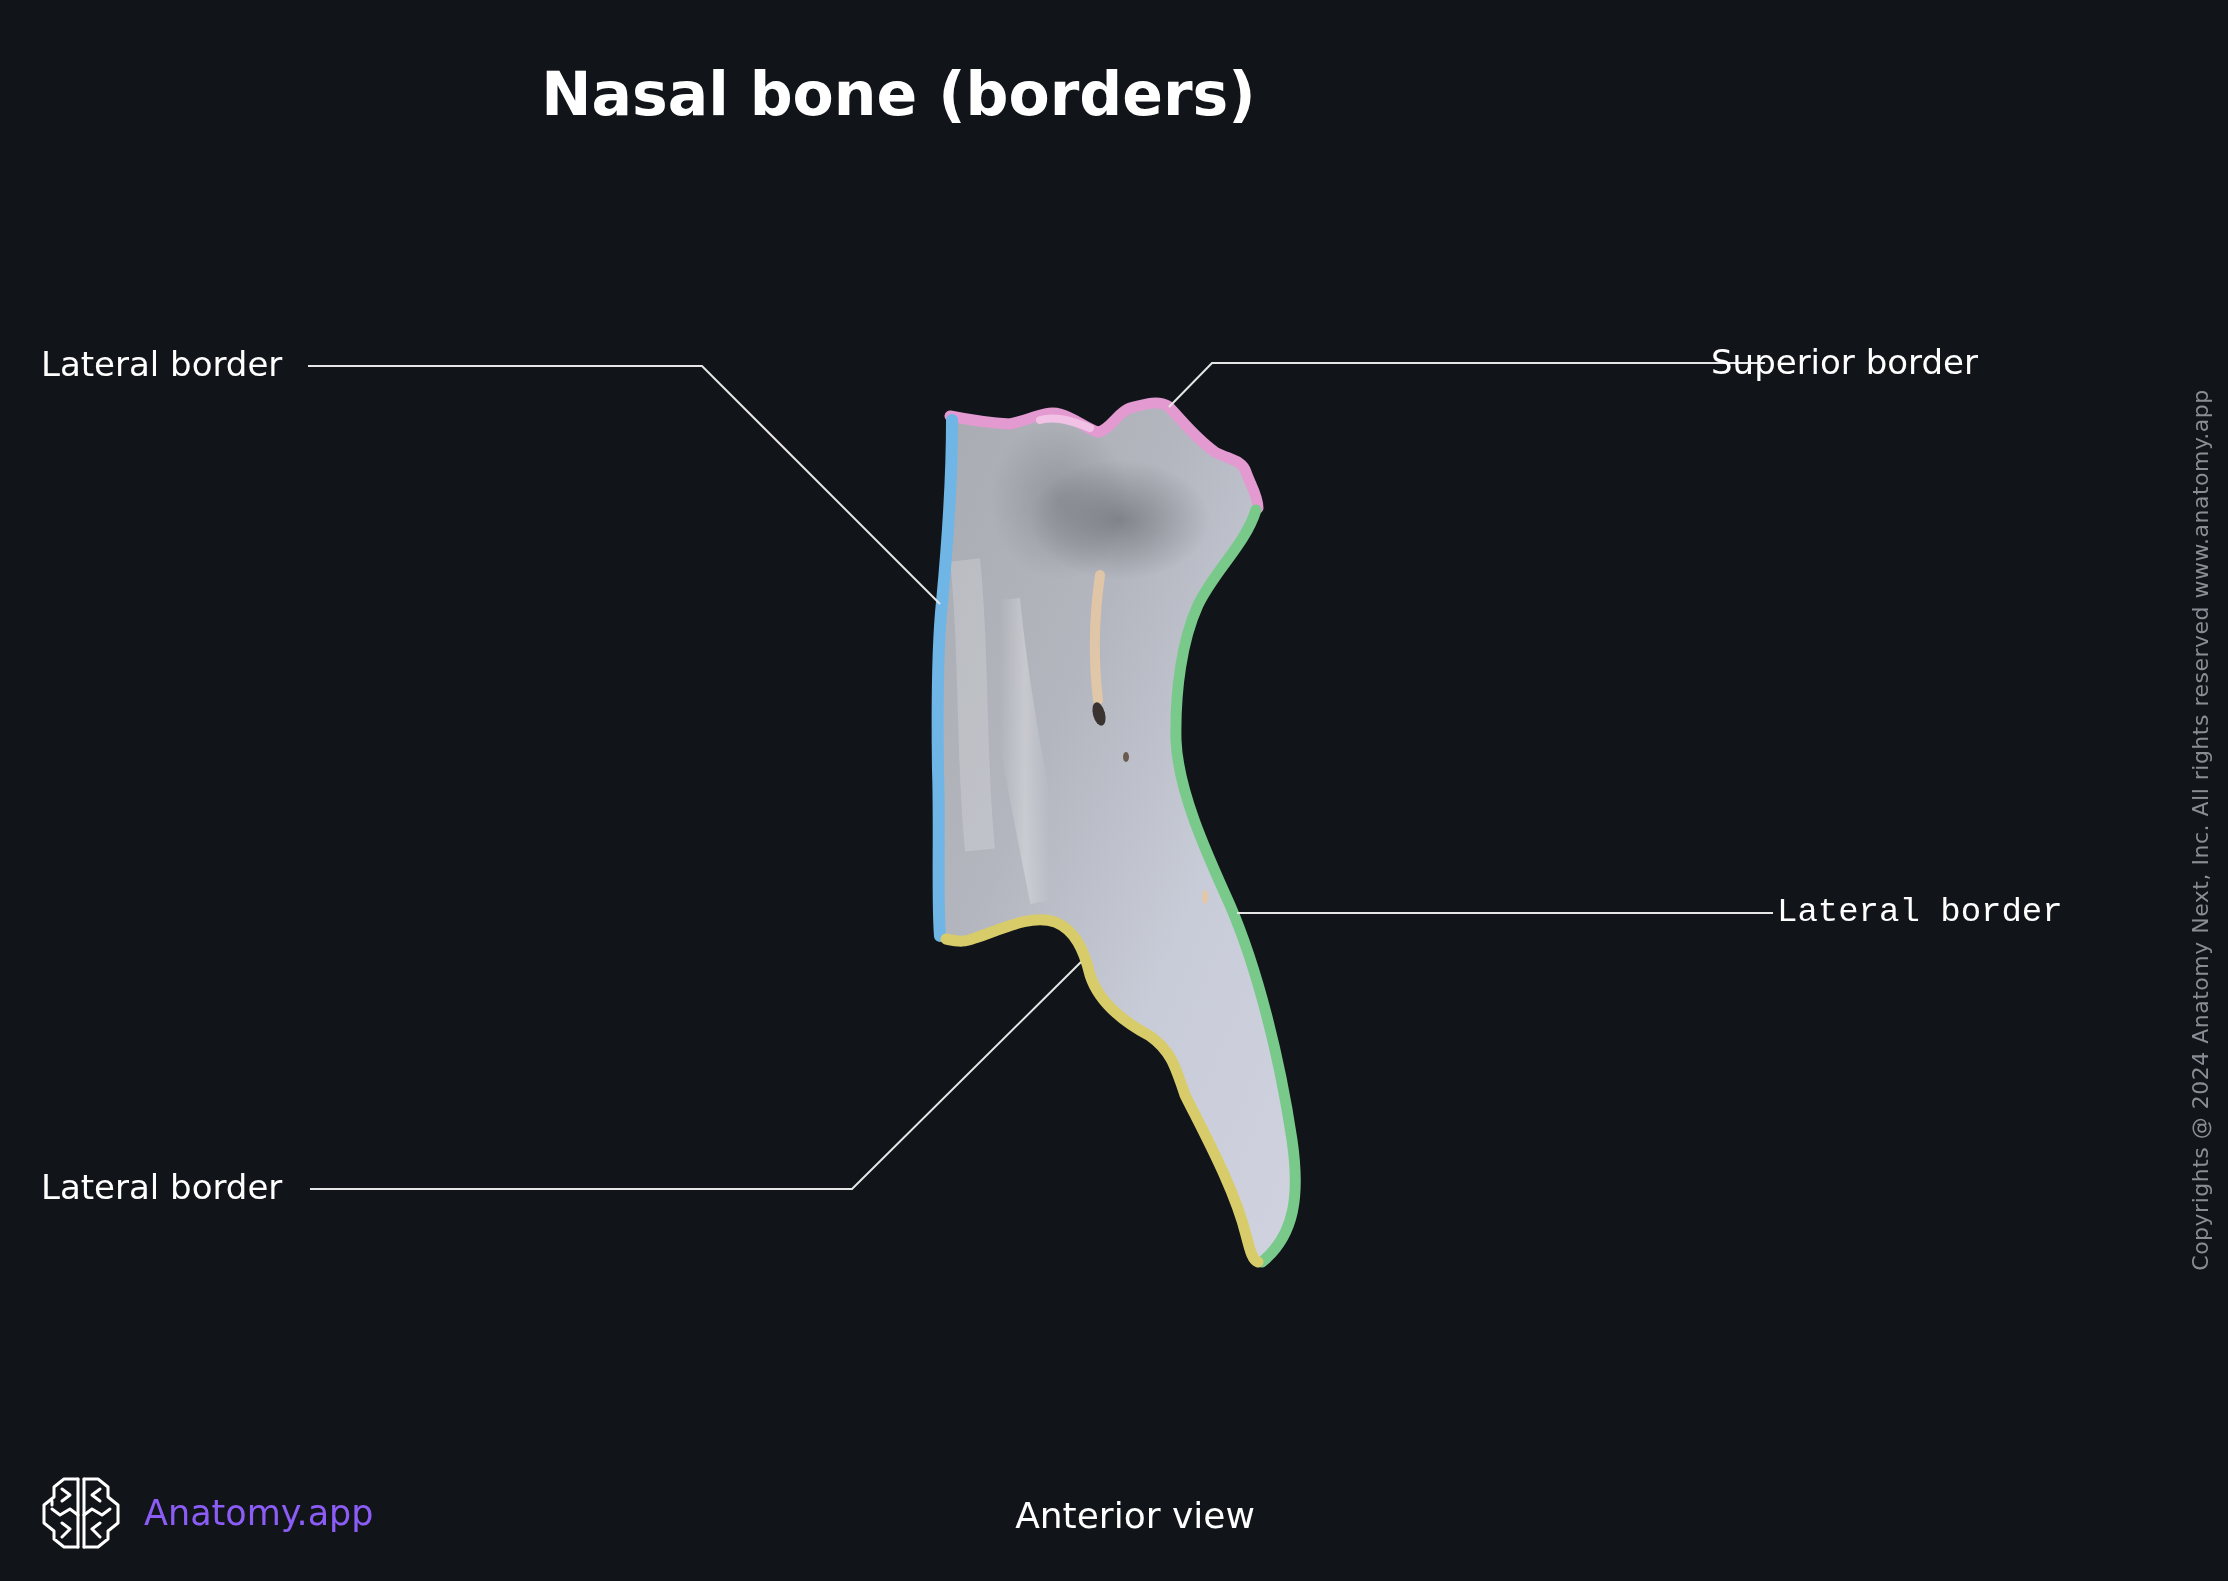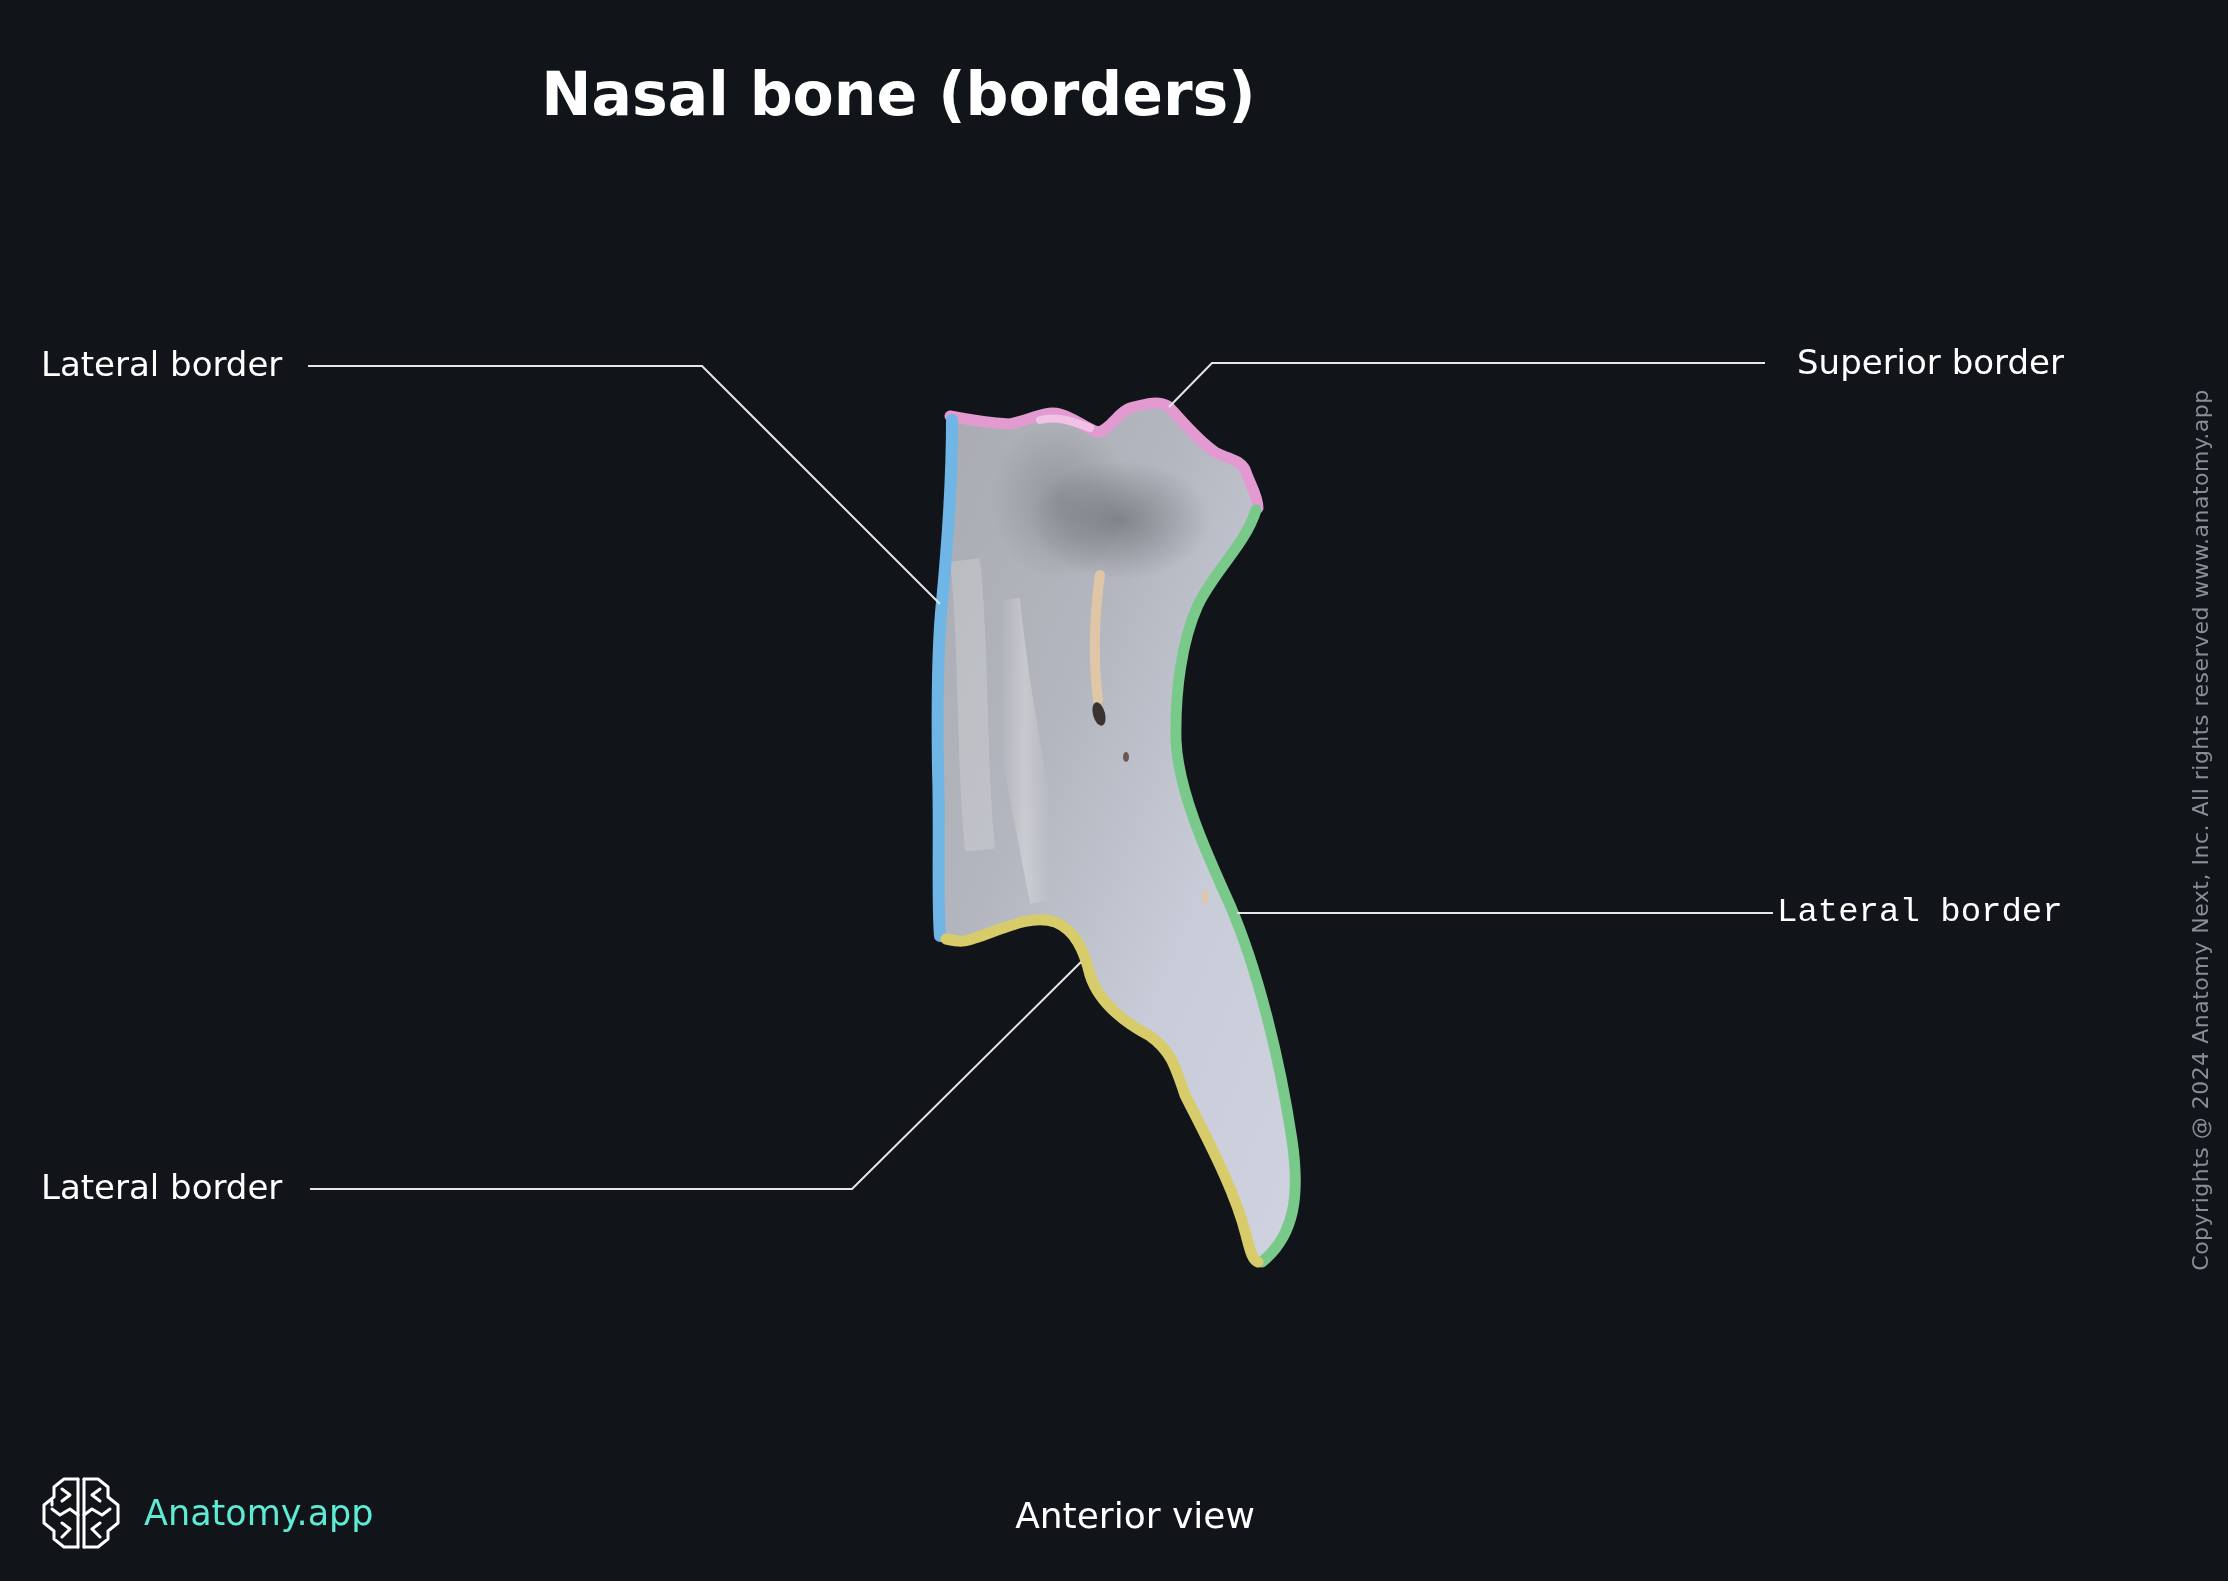--- a/index.html
+++ b/index.html
@@ -56,21 +56,21 @@
       align-items: center;
     }
     .brand-logo {
       width: 82px;
       height: 76px;
     }
     .brand-name {
       margin-left: 22px;
       font-size: 35px;
       line-height: 40px;
-      color: #5eead4;
+      color: #8b5cf6;
     }
     .copyright {
       position: absolute;
       left: 2200px;
       top: 830px;
       transform: translate(-50%, -50%) rotate(-90deg);
       white-space: nowrap;
       font-size: 22px;
       color: #8a8e94;
       letter-spacing: 0.5px;
@@ -166,21 +166,21 @@
            C1205,1135 1235,1190 1246,1235
            C1250,1250 1252,1260 1258,1262" fill="none" stroke="#d8cc6a" stroke-width="11" stroke-linecap="round" stroke-linejoin="round"></path>
 
   <polyline points="308,366 702,366 940,604" fill="none" stroke="#e6e6e6" stroke-width="2"></polyline>
   <polyline points="1765,363 1212,363 1169,407" fill="none" stroke="#e6e6e6" stroke-width="2"></polyline>
   <polyline points="1773,913 1237,913" fill="none" stroke="#e6e6e6" stroke-width="2"></polyline>
   <polyline points="310,1189 852,1189 1081,962" fill="none" stroke="#e6e6e6" stroke-width="2"></polyline>
 </svg>
 
 <div class="label" style="left:41px; top:344px;">Lateral border</div>
-<div class="label" style="left:1797px; top:342px;text-align:right;">Superior border</div>
+<div class="label" style="left:1711px; top:342px;text-align:right;">Superior border</div>
 <div class="label" style="left:1777px; top:892px;font-family:Liberation Mono, monospace;">Lateral border</div>
 <div class="label" style="left:41px; top:1167px;">Lateral border</div>
 
 <div class="brand">
   <svg class="brand-logo" viewBox="0 0 82 76" xmlns="http://www.w3.org/2000/svg">
     <g fill="none" stroke="#ffffff" stroke-width="3" stroke-linejoin="round" stroke-linecap="round">
 
       <path d="M38,4 L24,4 L14,12 L14,22 L4,30 L4,48 L14,56 L14,64 L24,72 L38,72"></path>
       <path d="M38,4 L38,72"></path>
       <path d="M22,14 L30,20 L22,26"></path>

